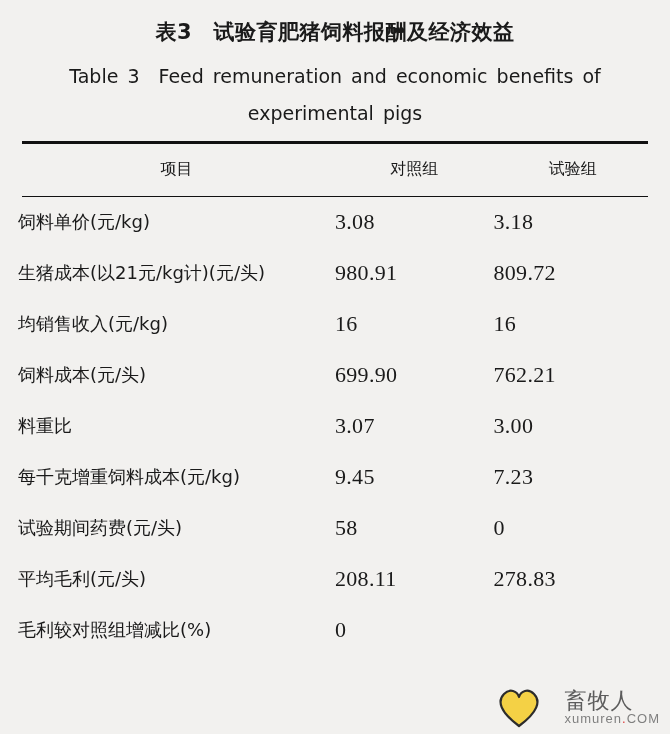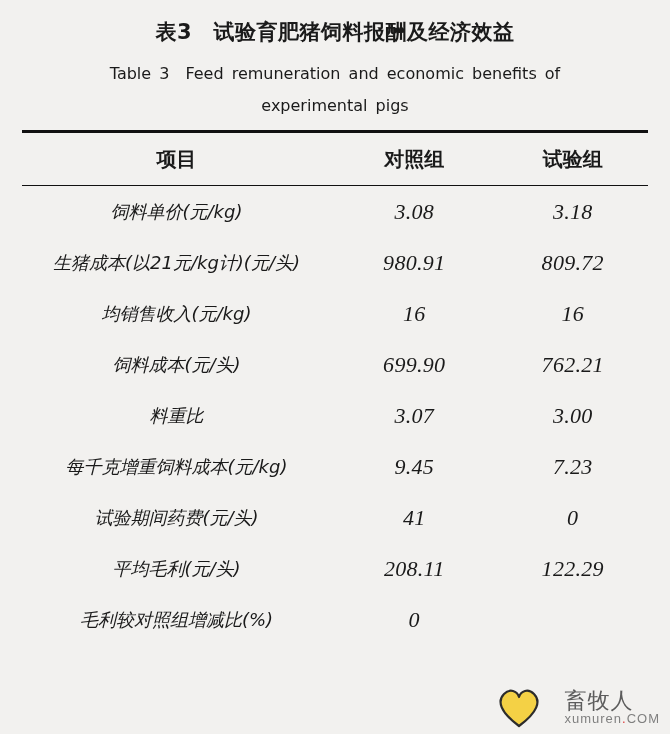--- a/index.html
+++ b/index.html
@@ -25,21 +25,21 @@
   .title-cn {
     text-align: center;
     font-size: 21px;
     font-weight: bold;
     letter-spacing: 0.5px;
     margin: 4px 0 14px 0;
     font-family: "DejaVu Sans", "Liberation Sans", sans-serif;
   }
   .title-en {
     text-align: center;
-    font-size: 16px;
+    font-size: 19px;
     line-height: 1.75;
     margin: 0 34px 10px 34px;
     font-family: "DejaVu Sans", "Liberation Sans", sans-serif;
     word-spacing: 3px;
   }
   .rule-top {
     border-top: 3px solid #111;
     margin: 6px 4px 0 4px;
   }
   .rule-mid {
@@ -51,34 +51,32 @@
     border-collapse: collapse;
     table-layout: fixed;
   }
   table.tbl th, table.tbl td {
     border: none;
     padding: 0;
   }
   .col-item { width: 50%; }
   .col-val { width: 25%; }
   thead th {
-    font-size: 20px;
-    font-weight: bold;
+    font-size: 16px;
+    font-weight: normal;
     text-align: center;
     height: 52px;
     vertical-align: middle;
     font-family: "DejaVu Sans", "Liberation Sans", sans-serif;
   }
   tbody td {
     font-size: 18px;
-    text-align: center;
     height: 51px;
     vertical-align: middle;
     font-family: "DejaVu Sans", "Liberation Sans", sans-serif;
-    font-style: italic;
   }
   tbody td.num {
     font-family: "Liberation Serif", "DejaVu Serif", serif;
     font-size: 22px;
     letter-spacing: 0.3px;
   }
   .watermark {
     position: absolute;
     right: 10px;
     bottom: 6px;
@@ -171,27 +169,27 @@
         <td class="num">3.07</td>
         <td class="num">3.00</td>
       </tr>
       <tr>
         <td>每千克增重饲料成本(元/kg)</td>
         <td class="num">9.45</td>
         <td class="num">7.23</td>
       </tr>
       <tr>
         <td>试验期间药费(元/头)</td>
-        <td class="num">41</td>
+        <td class="num">58</td>
         <td class="num">0</td>
       </tr>
       <tr>
         <td>平均毛利(元/头)</td>
         <td class="num">208.11</td>
-        <td class="num">122.29</td>
+        <td class="num">278.83</td>
       </tr>
       <tr>
         <td>毛利较对照组增减比(%)</td>
         <td class="num">0</td>
         <td class="num"></td>
       </tr>
     </tbody>
   </table>
 
   <div class="watermark">

